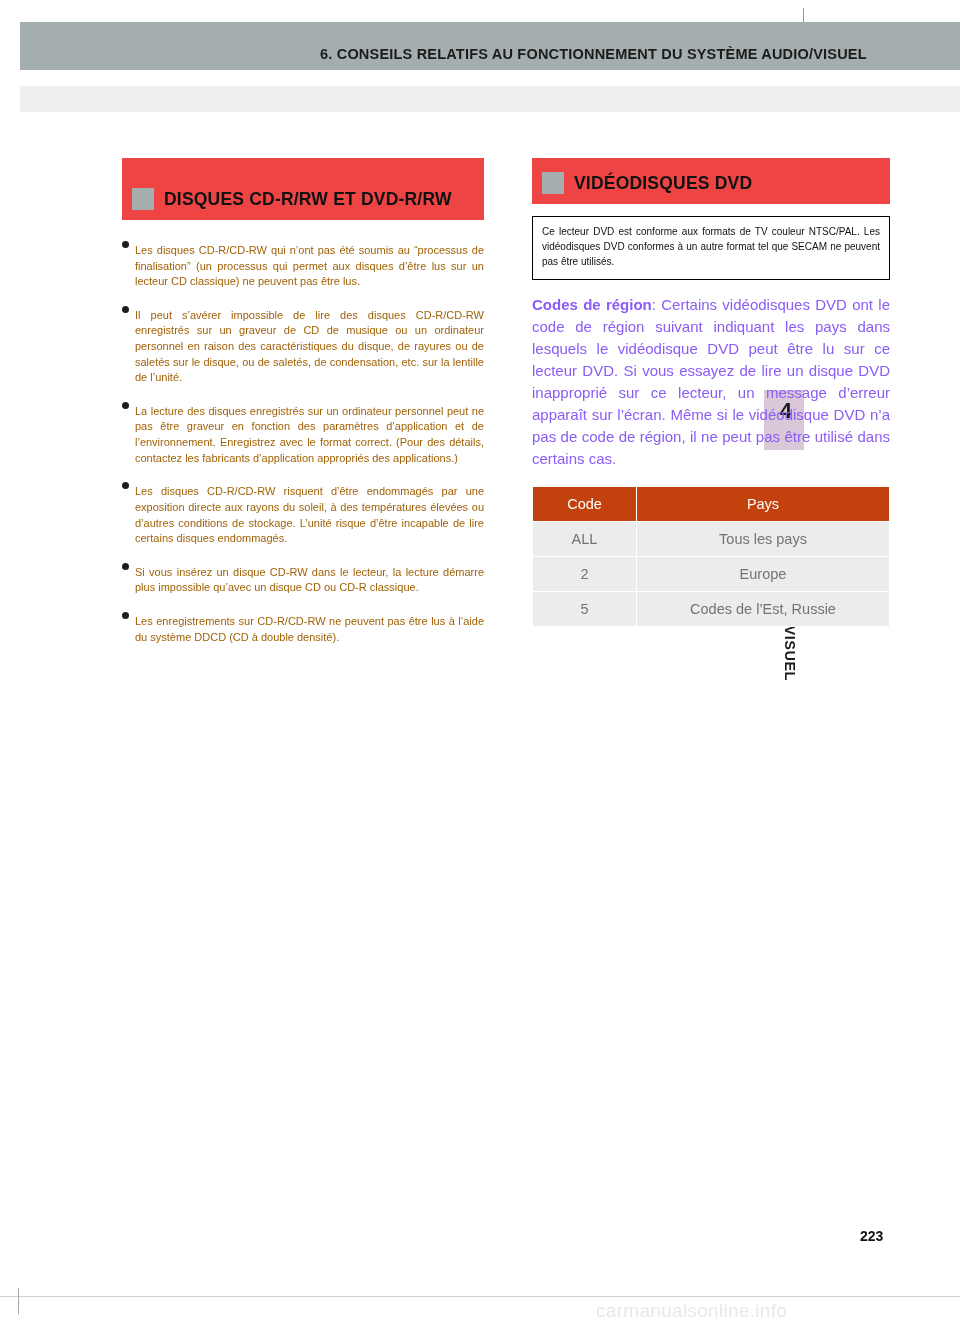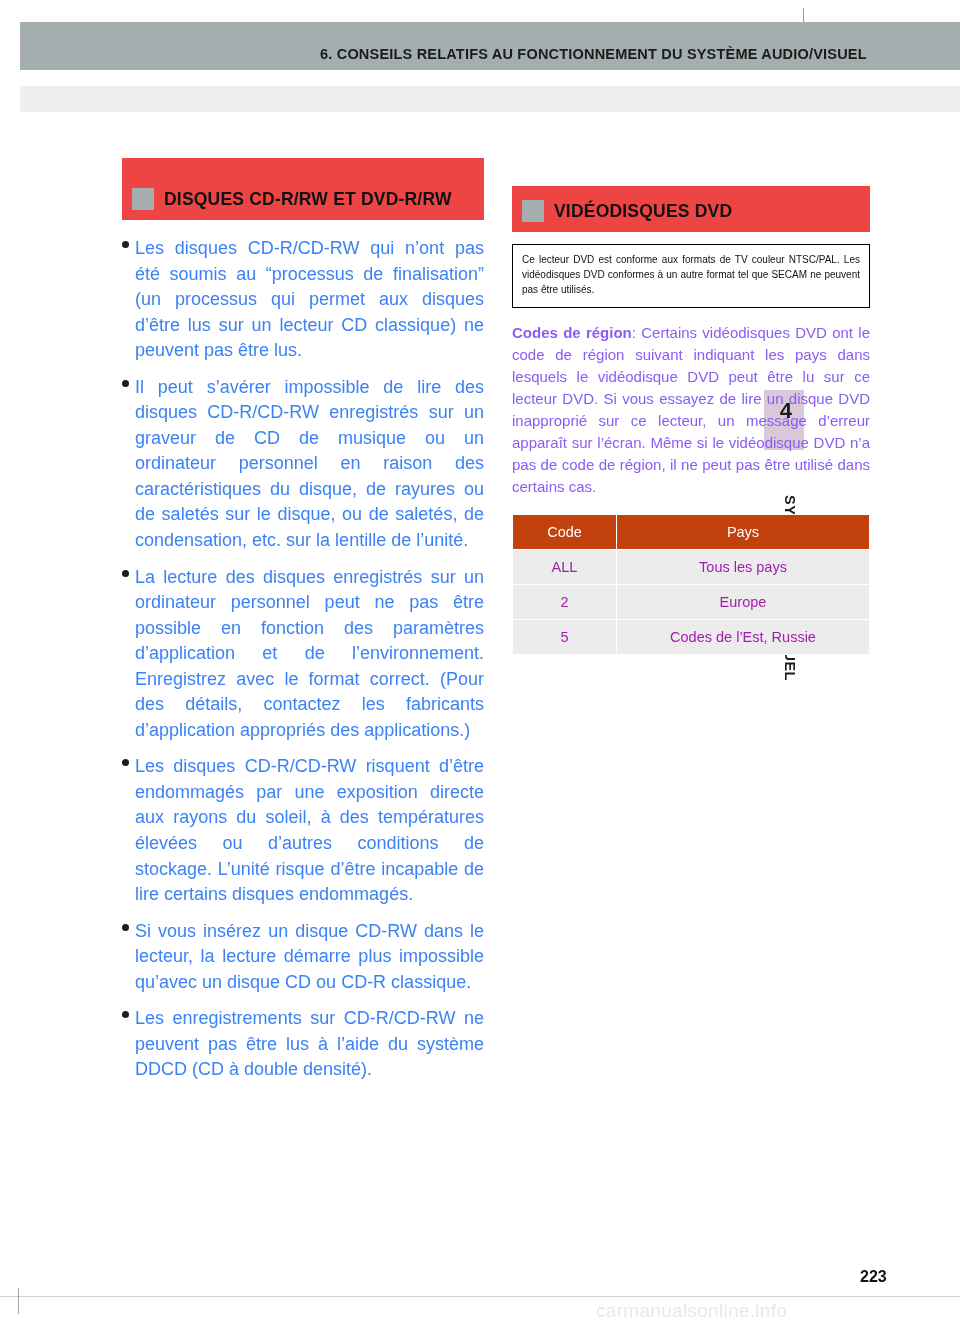--- a/index.html
+++ b/index.html
@@ -83,23 +83,22 @@
   }
 
   
   .col-left {
     position: absolute;
     left: 122px; top: 158px;
     width: 362px;
   }
   .col-right {
     position: absolute;
-    left: 512px; top: 158px;
+    left: 532px; top: 158px;
     width: 358px;
-    margin-top: 28px;
   }
 
   
   .section-head {
     background: #ef4444;
     display: flex;
     align-items: flex-end;
     padding: 10px 8px 10px 0;
     min-height: 40px;
   }
@@ -130,26 +129,27 @@
     padding-top: 5px;
   }
   .bullet i {
     display: block;
     width: 7px; height: 7px;
     border-radius: 50%;
     background: #1d1d1d;
   }
   .btext {
     flex: 1 1 auto;
-    font-size: 18px;
+    font-size: 11px;
     line-height: 1.42;
-    color: #3b82f6;
+    color: #a16207;
     text-align: justify;
     text-justify: inter-word;
     hyphens: none;
+    margin-top: 7px;
   }
 
   
   .notice-box {
     border: 1.6px solid #000;
     padding: 8px 9px 10px 9px;
     margin-top: 12px;
   }
   .notice-box p {
     margin: 0;
@@ -177,33 +177,33 @@
   table.codes th {
     background: #c2410c;
     color: #ffffff;
     font-size: 14.5px;
     font-weight: normal;
     padding: 9px 6px;
     border: 1px solid #ffffff;
   }
   table.codes td {
     background: #ececec;
-    color: #a21caf;
+    color: #737373;
     font-size: 14.5px;
     padding: 9px 10px;
     border: 1px solid #ffffff;
   }
   table.codes td.c-code { text-align: center; width: 104px; }
   table.codes td.c-pays { text-align: center; }
 
   
   .page-num {
     position: absolute;
-    left: 860px; top: 1268px;
-    font-size: 16px;
+    left: 860px; top: 1228px;
+    font-size: 14px;
     font-weight: bold;
     color: #111;
   }
   .footer-rule {
     position: absolute;
     left: 0; top: 1296px;
     width: 960px; height: 1px;
     background: #cfcfcf;
   }
   .wm {
@@ -253,21 +253,21 @@
       <div class="bitem">
         <span class="bullet">
             <i></i>
           </span>
         <span class="btext">Il peut s’avérer impossible de lire des disques CD-R/CD-RW enregistrés sur un graveur de CD de musique ou un ordinateur personnel en raison des caractéristiques du disque, de rayures ou de saletés sur le disque, ou de saletés, de condensation, etc. sur la lentille de l’unité.</span>
       </div>
       <div class="bitem">
         <span class="bullet">
             <i></i>
           </span>
-        <span class="btext">La lecture des disques enregistrés sur un ordinateur personnel peut ne pas être possible en fonction des paramètres d’application et de l’environnement. Enregistrez avec le format correct. (Pour des détails, contactez les fabricants d’application appropriés des applications.)</span>
+        <span class="btext">La lecture des disques enregistrés sur un ordinateur personnel peut ne pas être graveur en fonction des paramètres d’application et de l’environnement. Enregistrez avec le format correct. (Pour des détails, contactez les fabricants d’application appropriés des applications.)</span>
       </div>
       <div class="bitem">
         <span class="bullet">
             <i></i>
           </span>
         <span class="btext">Les disques CD-R/CD-RW risquent d’être endommagés par une exposition directe aux rayons du soleil, à des températures élevées ou d’autres conditions de stockage. L’unité risque d’être incapable de lire certains disques endommagés.</span>
       </div>
       <div class="bitem">
         <span class="bullet">
             <i></i>

